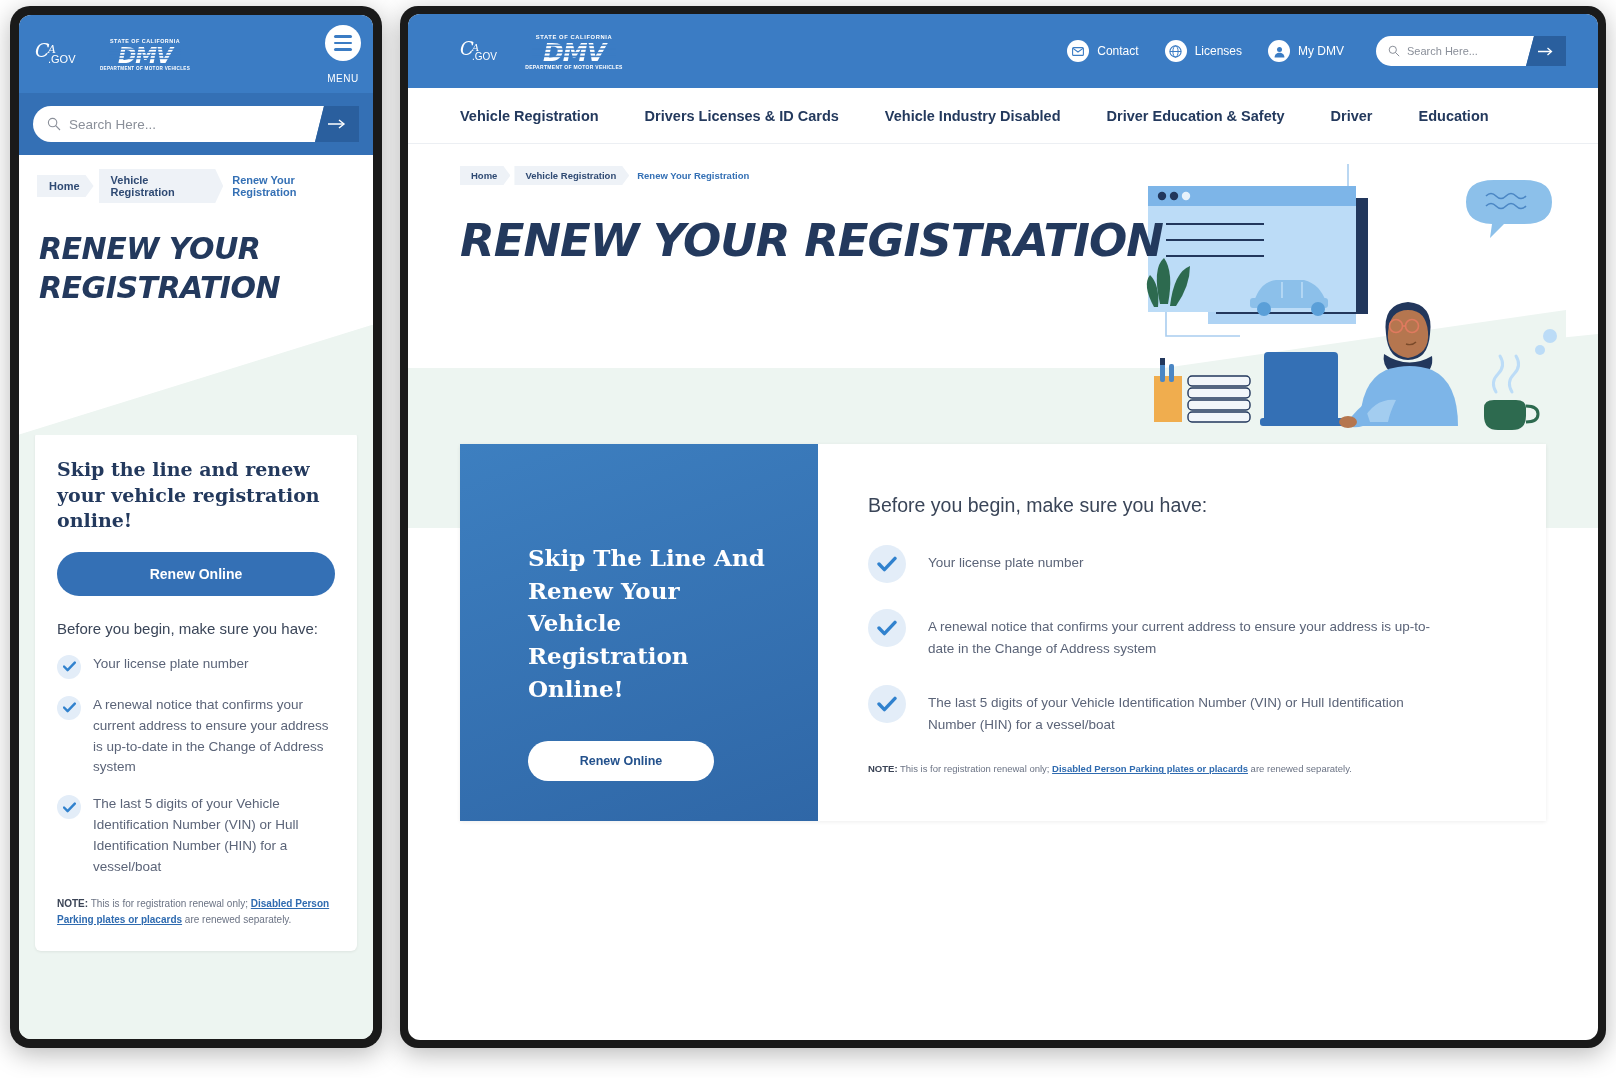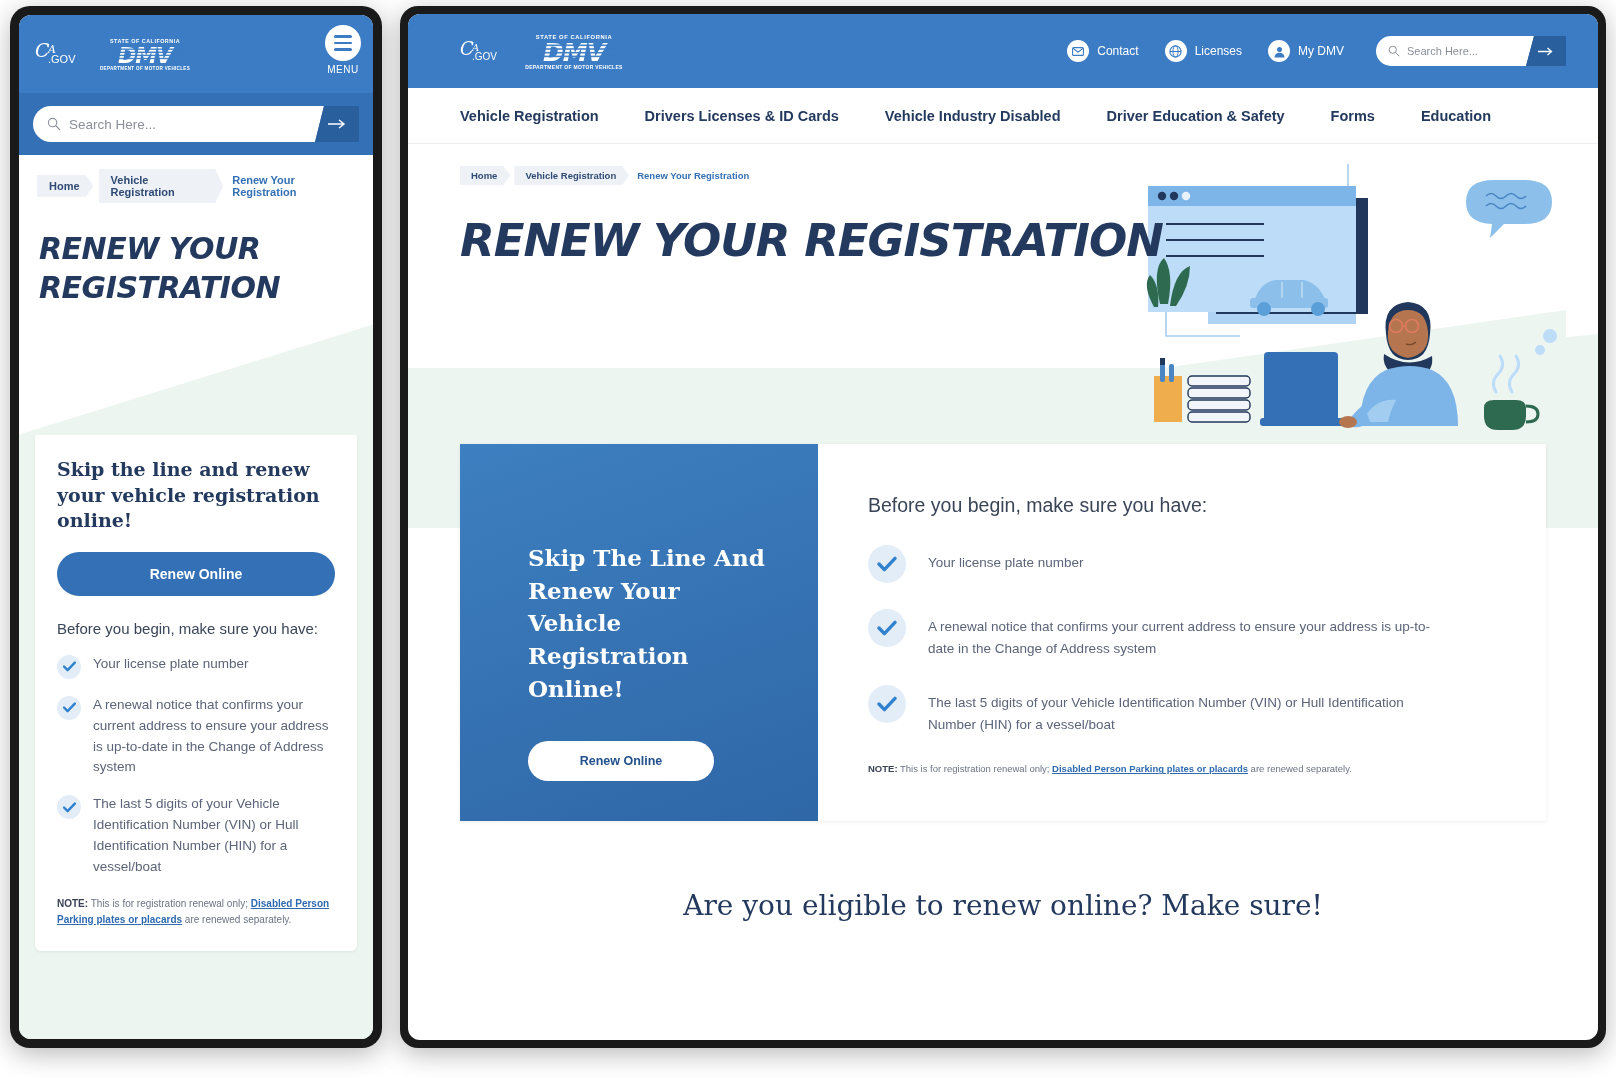--- a/index.html
+++ b/index.html
@@ -49,21 +49,21 @@
   
   .m-header {
     background: #3b7cc4;
     height: 78px;
     position: relative;
     display: flex; align-items: center;
   }
   .m-logos { display: flex; align-items: center; gap: 12px; padding-left: 16px; }
   .m-hamburger {
     position: absolute; right: 12px; top: 10px;
-    display: flex; flex-direction: column; align-items: center; gap: 3px;
+    display: flex; flex-direction: column; align-items: center; gap: 12px;
   }
   .ham-circle {
     width: 36px; height: 36px; border-radius: 50%;
     background: #ffffff;
     display: flex; flex-direction: column; justify-content: center; align-items: center; gap: 4px;
   }
   .ham-circle i { display: block; width: 18px; height: 2.5px; background: #3b7cc4; border-radius: 2px; }
   .ham-label { color: #fff; font-size: 10px; letter-spacing: .5px; }
 
   .m-searchbar {
@@ -431,21 +431,21 @@
             </div>
           </div>
         </div>
       </div>
 
       <div class="d-nav">
         <span class="d-nav-item">Vehicle Registration</span>
         <span class="d-nav-item">Drivers Licenses &amp; ID Cards</span>
         <span class="d-nav-item">Vehicle Industry Disabled</span>
         <span class="d-nav-item">Driver Education &amp; Safety</span>
-        <span class="d-nav-item">Forms</span>
+        <span class="d-nav-item">Driver</span>
         <span class="d-nav-item">Education</span>
       </div>
 
       <div class="d-hero">
         <div class="d-mintband"></div>
 
         <div class="d-crumbs">
           <span class="d-crumb">Home</span>
           <span class="d-crumb">Vehicle Registration</span>
           <span class="d-crumb d-crumb-last">Renew Your Registration</span>
@@ -581,18 +581,17 @@
             </div>
 
             <div class="d-note">
               <b>NOTE:</b><span> This is for registration renewal only; </span><a href="#">Disabled Person Parking plates or placards</a><span> are renewed separately.</span>
             </div>
           </div>
 
         </div>
       </div>
 
-      <div class="d-bottom">Are you eligible to renew online? Make sure!</div>
 
     </div>
   </div>
 
 </div>
 
 </body></html>

